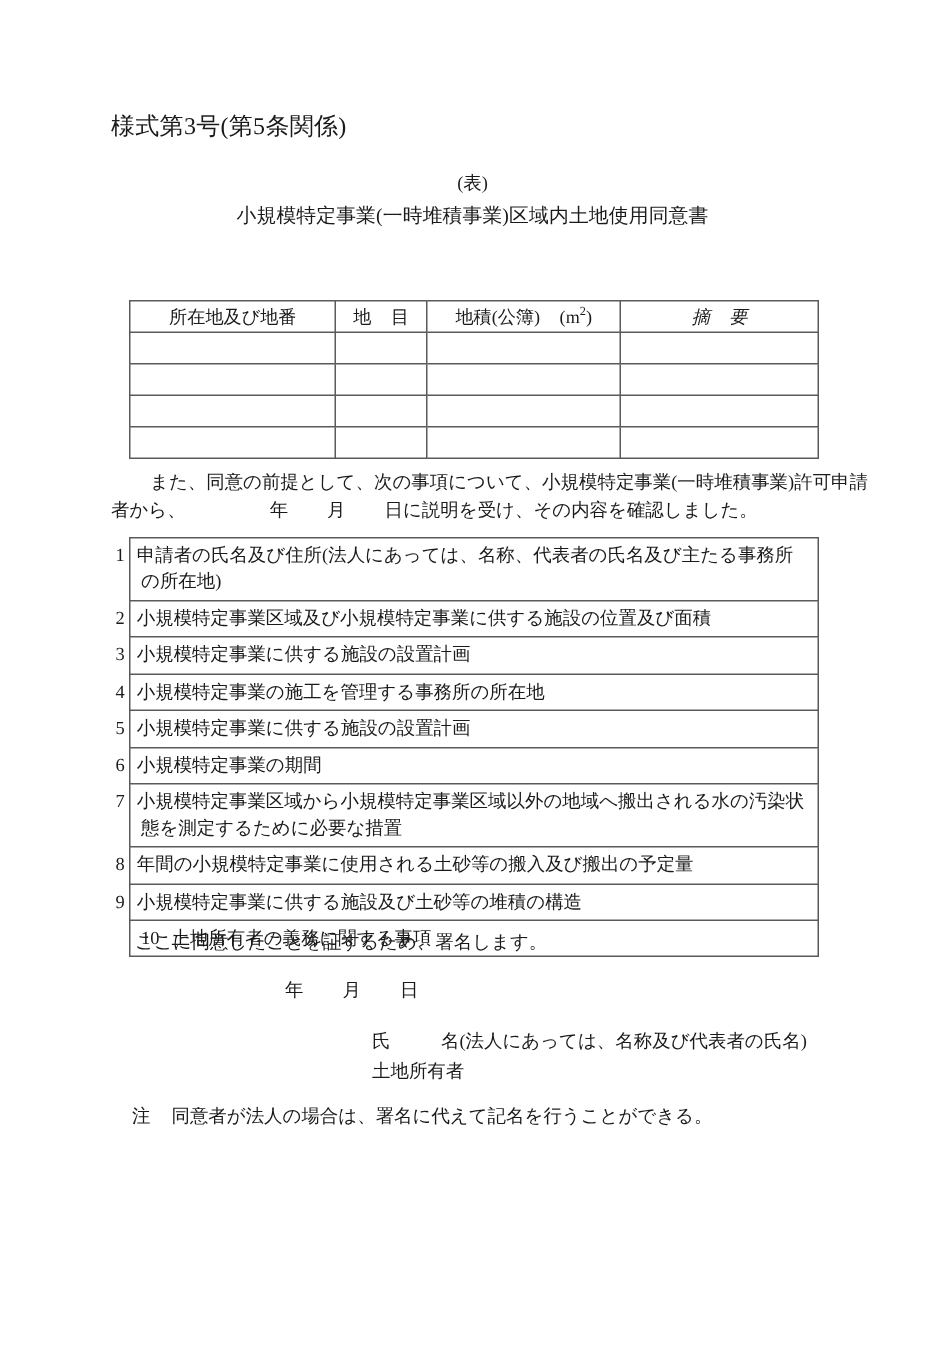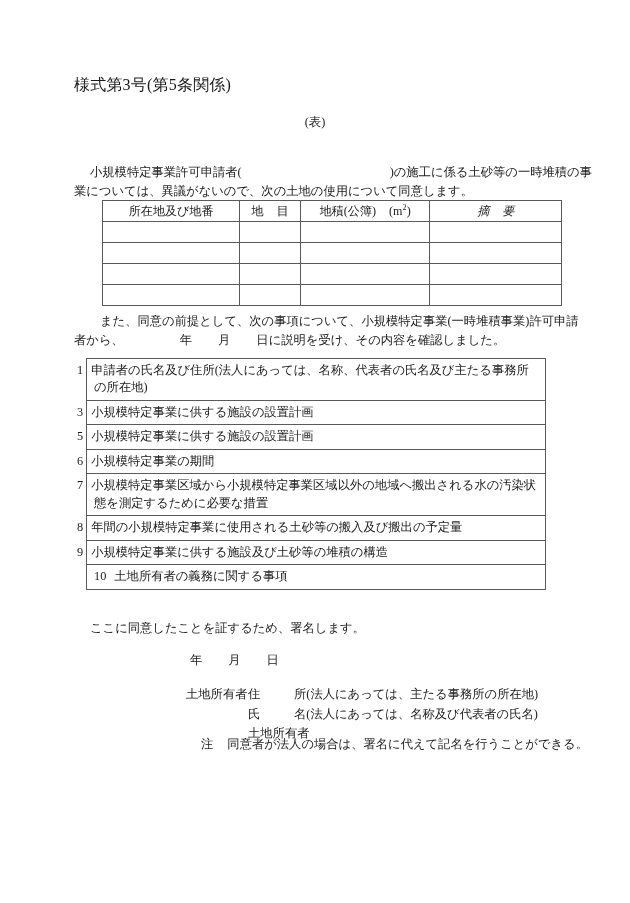--- a/index.html
+++ b/index.html
@@ -70,21 +70,21 @@
     width: 148px;
   }
 
   
   table.grid {
     position: absolute;
     border-collapse: collapse;
     font-size: 12.3px;
   }
   table.land {
-    left: 102px;
+    left: 86px;
     top: 200px;
     width: 460px;
   }
   table.grid td, table.grid th {
     border: 1px solid #5a5a5a;
     padding: 0;
     font-weight: normal;
   }
   table.land th {
     height: 20px;
@@ -174,37 +174,33 @@
     width: 46px;
   }
   .note-line {
     position: absolute;
     left: 74px;
     top: 738px;
     width: 500px;
     padding-left: 14px;
     white-space: nowrap;
     font-size: 12.3px;
-    text-align: right;
   }
   .note-gap { display: inline-block; width: 14px; }
 </style>
 </head>
 <body>
 
 <div class="page">
 
   <div class="form-no">様式第3号(第5条関係)</div>
 
   <div class="title-sub">(表)</div>
-
-  <div class="intro">
-    <span class="ln indent1"><span>小規模特定事業許可申請者(</span><span class="fill-gap"></span><span>)の施工に係る土砂等の一時堆積の事</span></span>
-    <span class="ln">業については、異議がないので、次の土地の使用について同意します。</span>
-  </div>
+  <div class="title-main">小規模特定事業(一時堆積事業)区域内土地使用同意書</div>
+
 
   <table class="grid land">
     <thead>
       <tr>
         <th class="col-loc">所在地及び地番</th>
         <th class="col-cat"><span>地</span><span class="sp3"></span><span>目</span></th>
         <th class="col-area"><span>地積(公簿)</span><span class="sp3"></span><span><span>(m</span><sup class="m2">2</sup><span>)</span></span></th>
         <th class="col-note"><span>摘</span><span class="sp3"></span><span>要</span></th>
       </tr>
     </thead>
@@ -240,21 +236,27 @@
     <span class="ln indent2">また、同意の前提として、次の事項について、小規模特定事業(一時堆積事業)許可申請</span>
     <span class="ln"><span>者から、</span><span class="gap-y"></span><span>年</span><span class="gap-m"></span><span>月</span><span class="gap-d"></span><span>日に説明を受け、その内容を確認しました。</span></span>
   </div>
 
   <table class="grid items">
     <tbody>
       <tr>
         <td class="item-cell"><span>1</span><span class="num-gap"></span><span>申請者の氏名及び住所(法人にあっては、名称、代表者の氏名及び主たる事務所の所在地)</span></td>
       </tr>
       <tr>
+        <td class="item-cell"><span>2</span><span class="num-gap"></span><span>小規模特定事業区域及び小規模特定事業に供する施設の位置及び面積</span></td>
+      </tr>
+      <tr>
         <td class="item-cell"><span>3</span><span class="num-gap"></span><span>小規模特定事業に供する施設の設置計画</span></td>
+      </tr>
+      <tr>
+        <td class="item-cell"><span>4</span><span class="num-gap"></span><span>小規模特定事業の施工を管理する事務所の所在地</span></td>
       </tr>
       <tr>
         <td class="item-cell"><span>5</span><span class="num-gap"></span><span>小規模特定事業に供する施設の設置計画</span></td>
       </tr>
       <tr>
         <td class="item-cell"><span>6</span><span class="num-gap"></span><span>小規模特定事業の期間</span></td>
       </tr>
       <tr>
         <td class="item-cell"><span>7</span><span class="num-gap"></span><span>小規模特定事業区域から小規模特定事業区域以外の地域へ搬出される水の汚染状態を測定するために必要な措置</span></td>
       </tr>
@@ -269,21 +271,20 @@
       </tr>
     </tbody>
   </table>
 
   <div class="closing">
     <div class="close-line">ここに同意したことを証するため、署名します。</div>
 
     <div class="date-line"><span class="gap-d"></span><span>年</span><span class="gap-m"></span><span>月</span><span class="gap-m"></span><span>日</span></div>
 
     <div class="owner-block">
-      <div class="owner-row"><span class="owner-label">土地所有者</span><span class="field-label">住</span><span>所</span><span>(法人にあっては、主たる事務所の所在地)</span></div>
       <div class="owner-row"><span class="owner-label"></span><span class="field-label">氏</span><span>名</span><span>(法人にあっては、名称及び代表者の氏名)</span></div>
       <div class="owner-row"><span class="owner-label"></span><span>土地所有者</span></div>
     </div>
   </div>
 
   <div class="note-line"><span>注</span><span class="note-gap"></span><span>同意者が法人の場合は、署名に代えて記名を行うことができる。</span></div>
 
 </div>
 
 </body></html>

